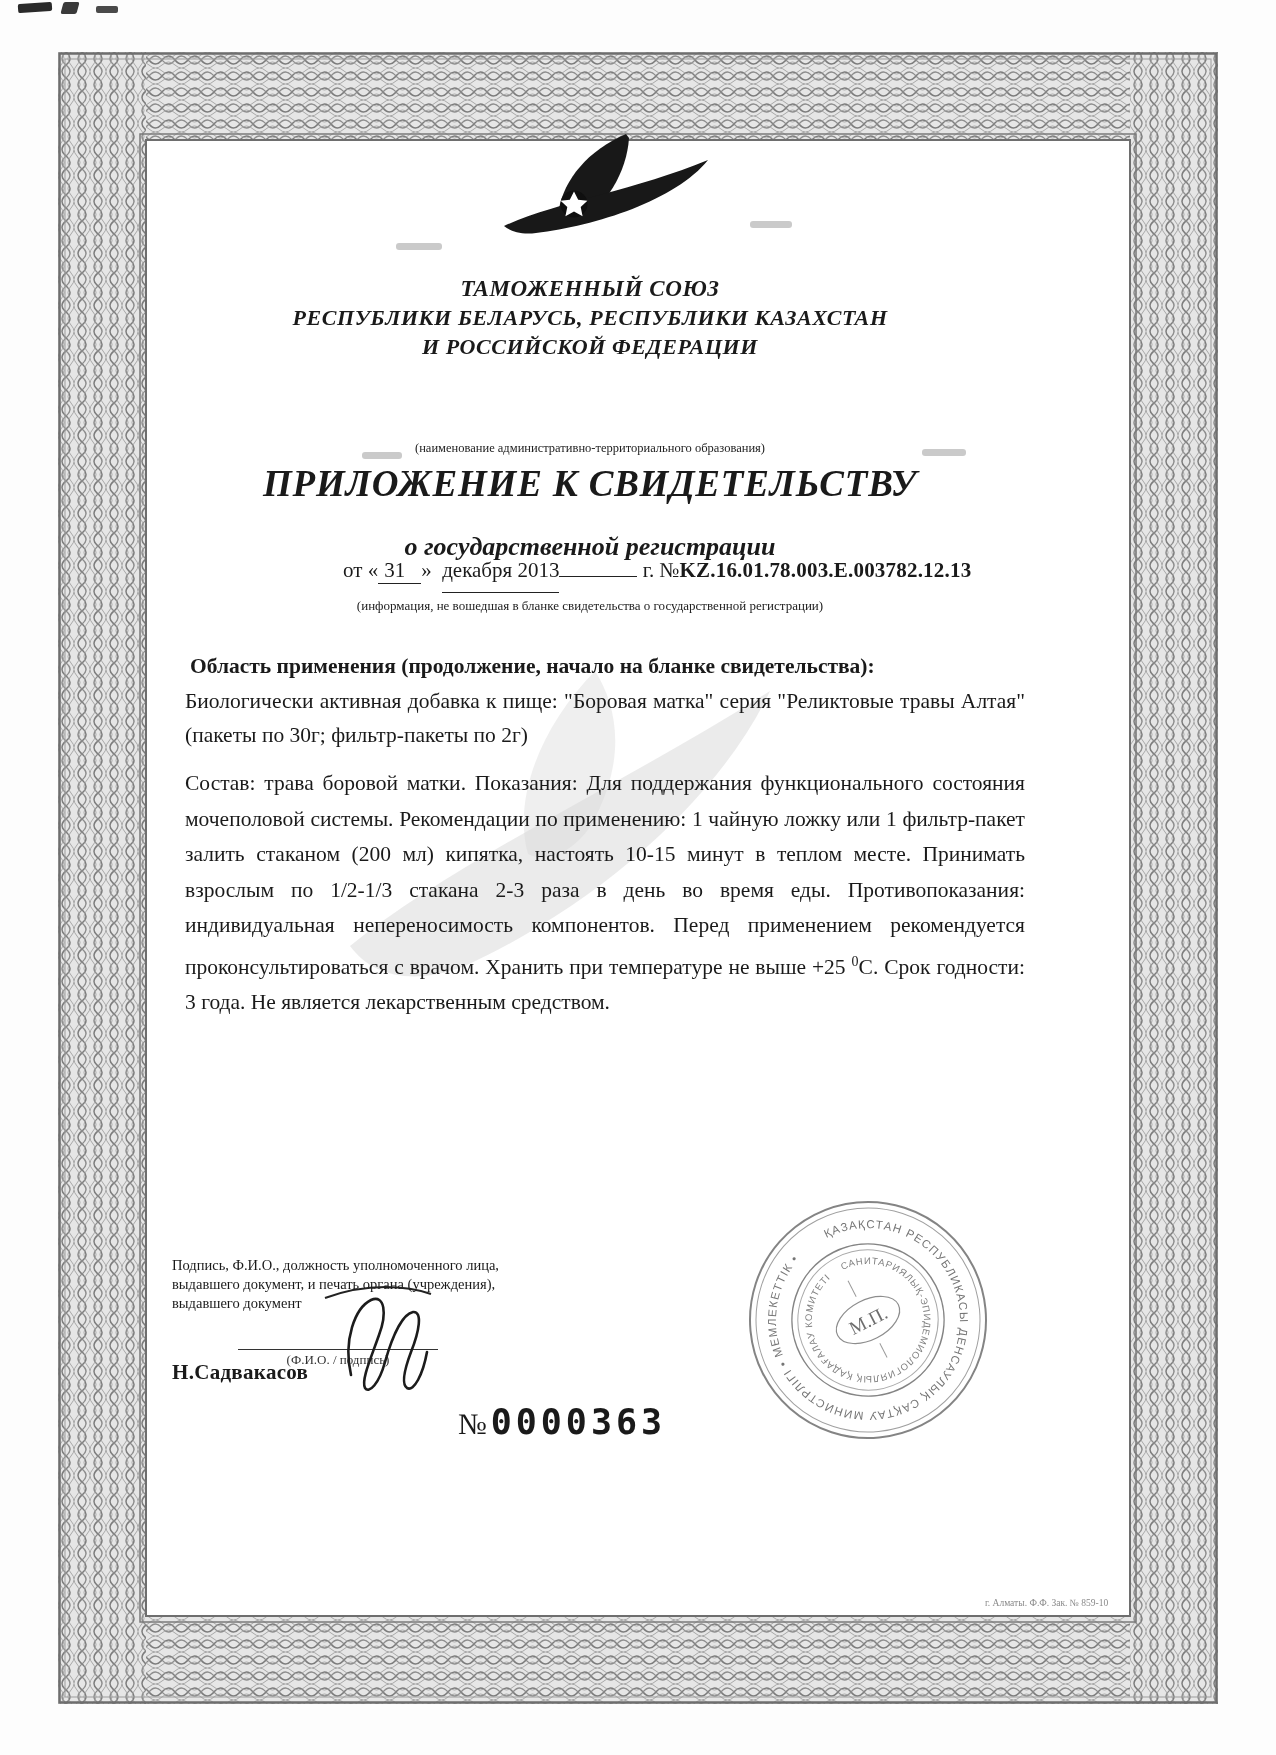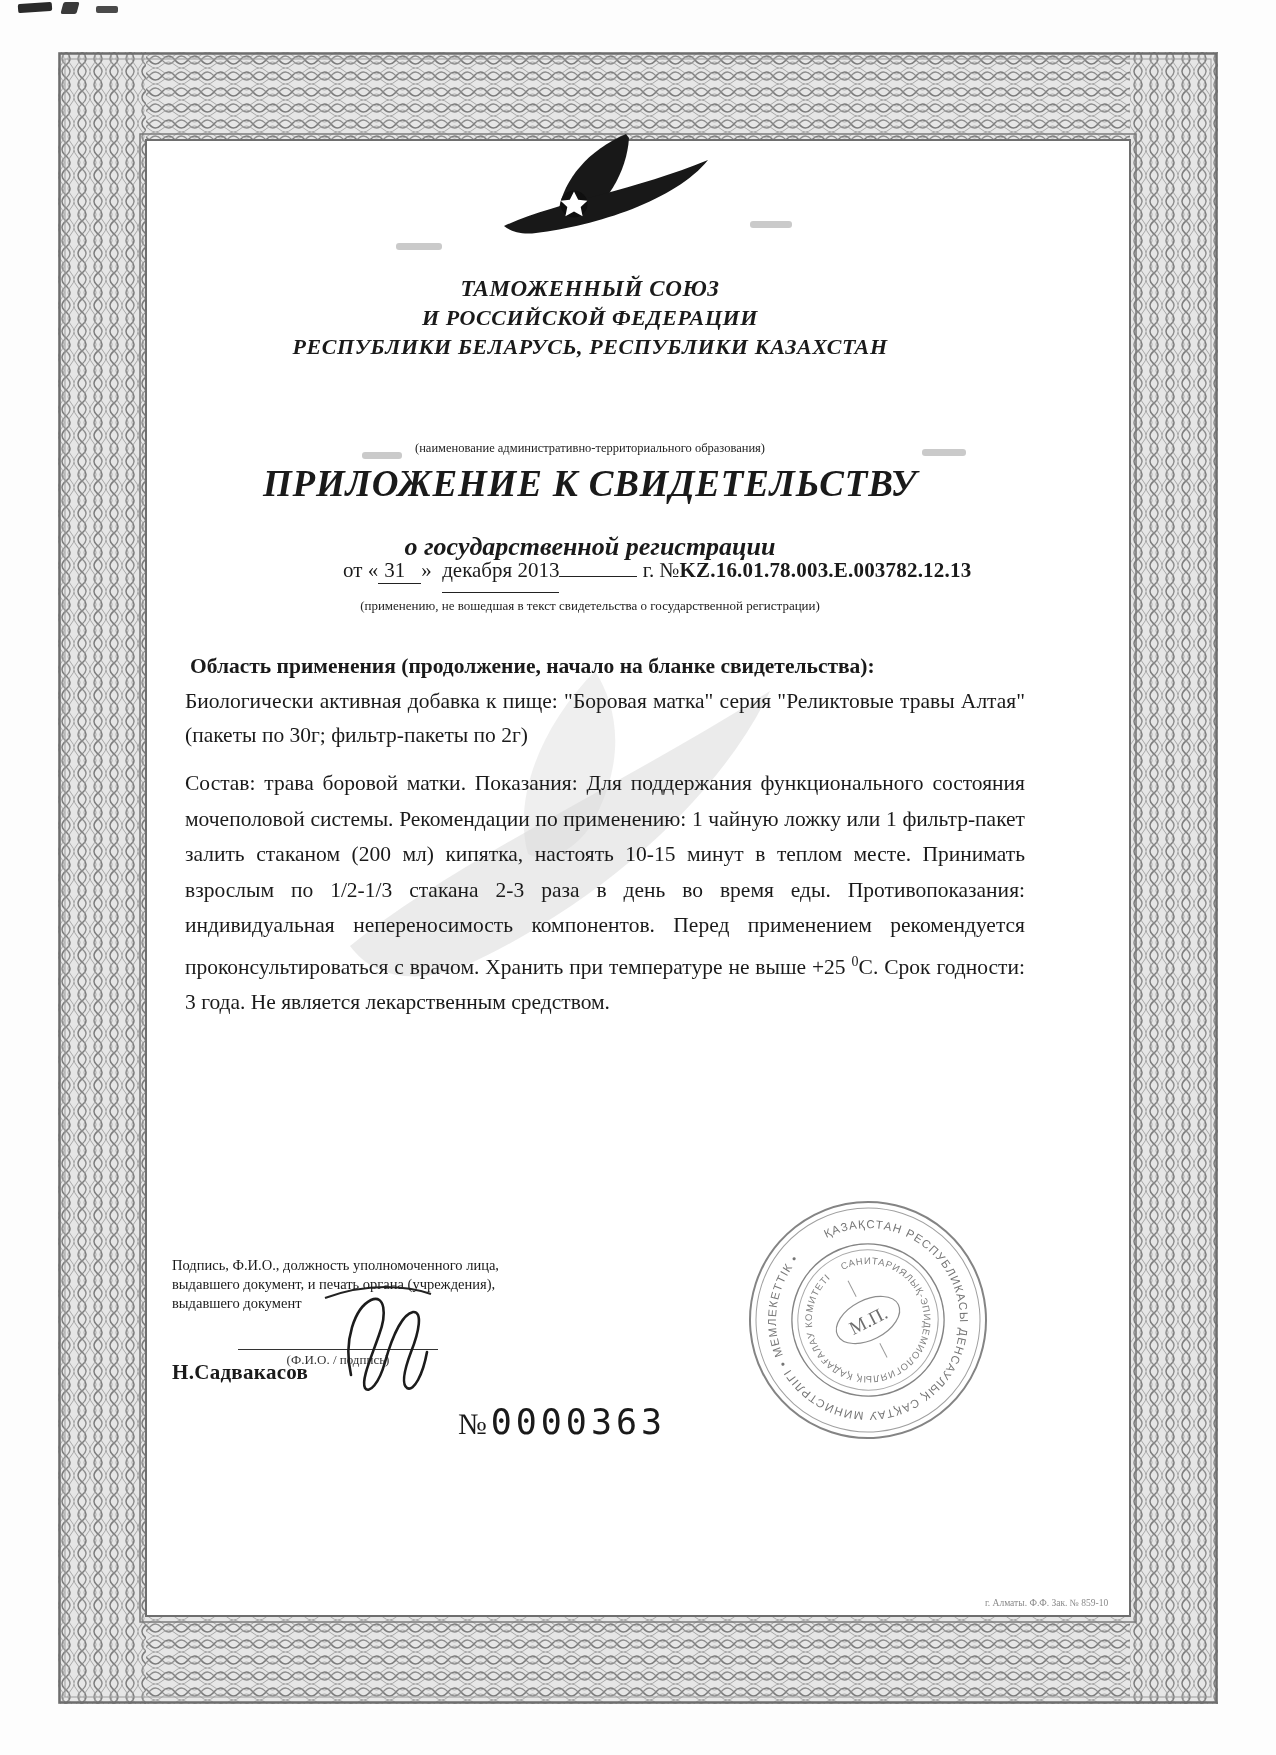--- a/index.html
+++ b/index.html
@@ -47,21 +47,21 @@
   .watermark { position:absolute; left:290px; top:636px; z-index:1; }
   
   .sig-note { position:absolute; left:172px; top:1256px; width:400px; font-size:14.5px; line-height:19px; }
   .signatory { position:absolute; left:172px; top:1360px; font-size:21px; font-weight:bold; letter-spacing:.3px; }
   .sig-rule { position:absolute; left:238px; top:1349px; width:200px; border-top:1.5px solid #333; text-align:center; }
   .sig-rule span { font-size:13px; color:#333; }
   .signature-svg { position:absolute; left:313px; top:1280px; z-index:3; }
   .stamp-svg { position:absolute; left:738px; top:1190px; z-index:2; }
   .serial { position:absolute; left:458px; top:1402px; z-index:2; white-space:nowrap; }
   .serial .no { font-size:30px; font-family:"Liberation Serif", serif; }
-  .serial .digits { font-size:35px; font-weight:normal; font-family:"DejaVu Sans Mono", monospace; letter-spacing:4px; }
+  .serial .digits { font-size:35px; font-weight:bold; font-family:"DejaVu Sans Mono", monospace; letter-spacing:4px; }
   .printer-note { position:absolute; left:985px; top:1598px; font-size:9.5px; color:#8a8a8a; }
 </style>
 </head>
 <body>
 
 <div class="page">
 
   <svg class="frame-svg" width="1160" height="1652" viewBox="0 0 1160 1652">
     <defs>
       <pattern id="guiH" width="26" height="16" patternUnits="userSpaceOnUse">
@@ -101,31 +101,31 @@
 
   <svg class="logo" width="236" height="118" viewBox="0 0 236 118">
     <path d="M148 2 C110 18 86 48 81 77 C83 86 91 91 99 88 C128 77 149 39 151 6 Z" fill="#181818"></path>
     <path d="M26 94 C78 70 158 58 230 28 C198 68 118 94 58 101 C43 103 32 99 26 94 Z" fill="#181818"></path>
     <circle cx="96" cy="72" r="13.5" fill="#0f0f0f"></circle>
     <path d="M96 59.5 l4.2 8.2 9.2 1.1 -6.7 6.3 1.9 9.2 -8.6-4.7 -8.6 4.7 1.9-9.2 -6.7-6.3 9.2-1.1 Z" fill="#ffffff"></path>
   </svg>
 
   <div class="org-header">
     <div class="l1">ТАМОЖЕННЫЙ СОЮЗ</div>
+    <div>РЕСПУБЛИКИ БЕЛАРУСЬ, РЕСПУБЛИКИ КАЗАХСТАН</div>
     <div>И РОССИЙСКОЙ ФЕДЕРАЦИИ</div>
-    <div>РЕСПУБЛИКИ БЕЛАРУСЬ, РЕСПУБЛИКИ КАЗАХСТАН</div>
   </div>
 
   <div class="caption" style="top:441px;">(наименование административно-территориального образования)</div>
   <div class="title">ПРИЛОЖЕНИЕ К СВИДЕТЕЛЬСТВУ</div>
   <div class="subtitle">о государственной регистрации</div>
 
   <div class="date-line"><span>от «</span><span class="u">31</span><span>»</span>&nbsp;&nbsp;<span class="u2">декабря  2013</span><span class="blank"></span>&nbsp;<span>г.</span>&nbsp;<span>№</span><span class="num">KZ.16.01.78.003.E.003782.12.13</span></div>
 
-  <div class="caption" style="top:598px; font-size:13px;">(применению, не вошедшая в текст свидетельства о государственной регистрации)</div>
+  <div class="caption" style="top:598px; font-size:13px;">(информация, не вошедшая в бланке свидетельства о государственной регистрации)</div>
 
   <svg class="watermark" width="530" height="440" viewBox="0 0 530 440">
     <path d="M60 310 C165 225 330 150 480 55 C428 165 305 270 175 330 C123 350 82 340 60 310 Z" fill="#d2d2d2" opacity="0.45"></path>
     <path d="M305 35 C253 88 222 160 238 218 C259 229 291 212 306 180 C337 118 326 68 305 35 Z" fill="#d8d8d8" opacity="0.4"></path>
   </svg>
 
   <div class="scope-heading">Область применения (продолжение, начало на бланке свидетельства):</div>
   <div class="scope-text">Биологически активная добавка к пище: "Боровая матка" серия "Реликтовые травы Алтая" (пакеты по 30г; фильтр-пакеты по 2г)</div>
   <div class="composition"><span>Состав: трава боровой матки. Показания: Для поддержания функционального состояния мочеполовой системы. Рекомендации по применению: 1 чайную ложку или 1 фильтр-пакет залить стаканом (200 мл) кипятка, настоять 10-15 минут в теплом месте. Принимать взрослым по 1/2-1/3 стакана 2-3 раза в день во время еды. Противопоказания: индивидуальная непереносимость компонентов. Перед применением рекомендуется проконсультироваться с врачом. Хранить при температуре не выше +25 </span><sup>0</sup><span>С. Срок годности: 3 года. Не является лекарственным средством.</span></div>
 

